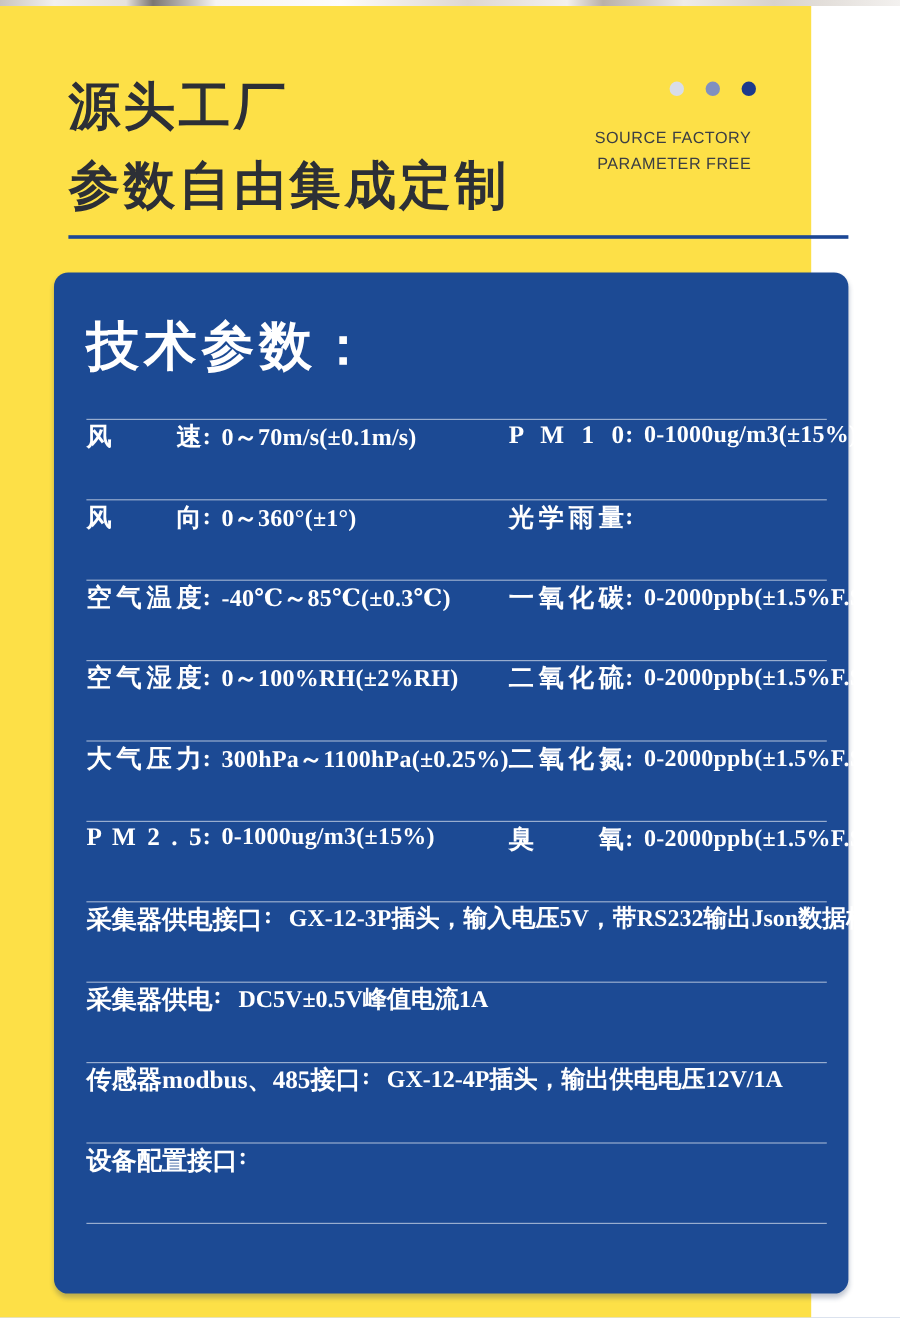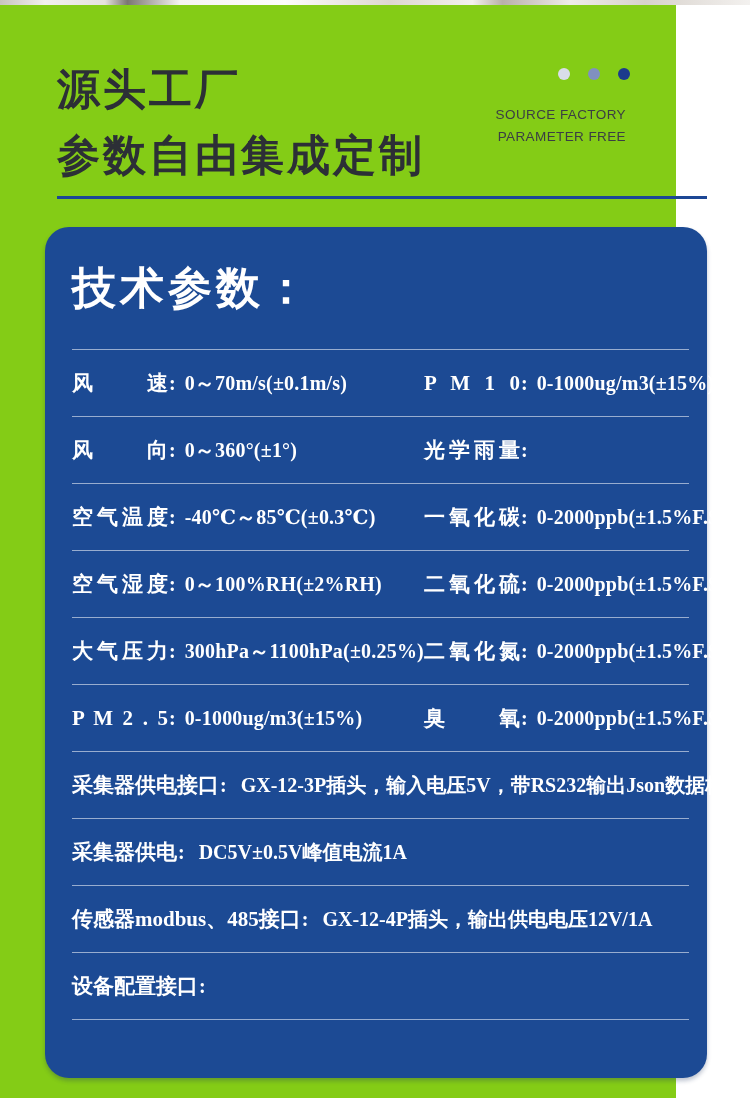--- a/index.html
+++ b/index.html
@@ -10,21 +10,21 @@
     height: 1098px;
     position: relative;
     overflow: hidden;
     font-family: "Liberation Sans", "DejaVu Sans", sans-serif;
   }
   .stage {
     position: absolute;
     inset: 0;
     width: 676px;
     height: 1098px;
-    background: #84cc16;
+    background: #fde047;
   }
   
   .top-strip {
     position: absolute;
     top: 0; left: 0;
     width: 750px; height: 5px;
     background: linear-gradient(90deg,
       #c9c4bf 0%, #f2f0ee 6%, #e6e2de 14%, #7b7672 17%, #f6f4f2 24%,
       #fdfcfb 38%, #ded7d1 52%, #f4f1ee 63%, #b9b0a8 67%, #efece9 76%,
       #d8d2cc 86%, #f3f1ef 100%);
@@ -69,21 +69,21 @@
     left: 57px; top: 196px;
     width: 650px; height: 3px;
     background: #1c4795;
   }
   
   .card {
     position: absolute;
     left: 45px; top: 227px;
     width: 662px; height: 851px;
     background: #1c4a94;
-    border-radius: 24px;
+    border-radius: 12px;
     box-shadow: 0 3px 4px rgba(25, 45, 90, 0.28);
     color: #ffffff;
     display: flex;
     flex-direction: column;
     box-sizing: border-box;
   }
   .card-title-row {
     height: 122px;
     display: flex;
     align-items: center;
@@ -99,21 +99,21 @@
   }
   .sep {
     height: 1px;
     background: rgba(255, 255, 255, 0.55);
     margin: 0 18px 0 27px;
     flex: 0 0 auto;
   }
   .row {
     height: 66px;
     display: flex;
-    align-items: center;
+    align-items: flex-start;
     padding: 0 8px 0 27px;
     box-sizing: border-box;
     font-family: "Liberation Serif", "DejaVu Serif", serif;
     font-weight: 700;
     font-size: 20px;
     color: #ffffff;
     flex: 0 0 auto;
   }
   .cell { display: flex; align-items: center; }
   .cell-left { flex: 0 0 352px; }

